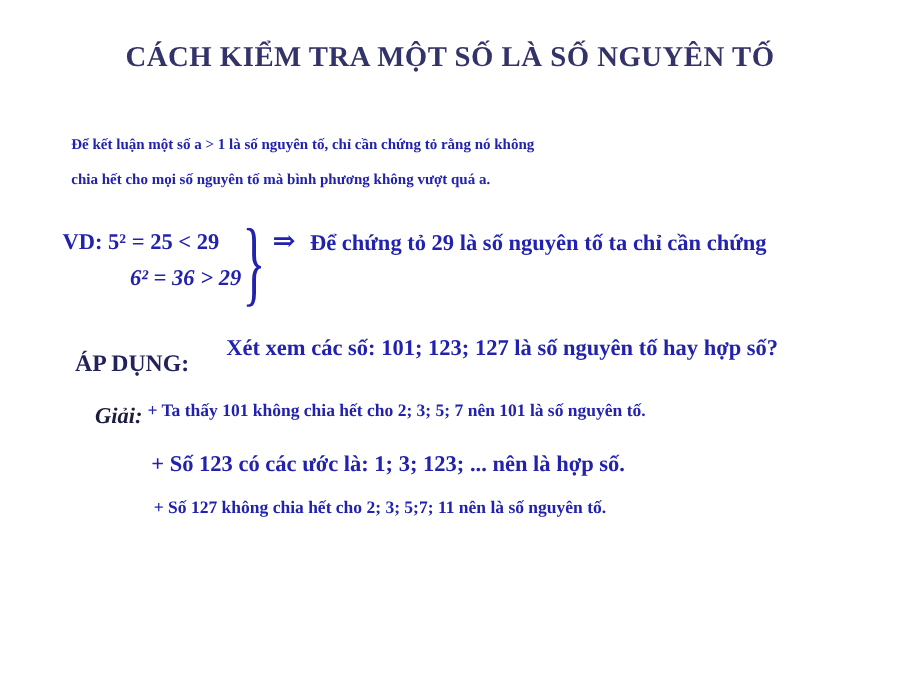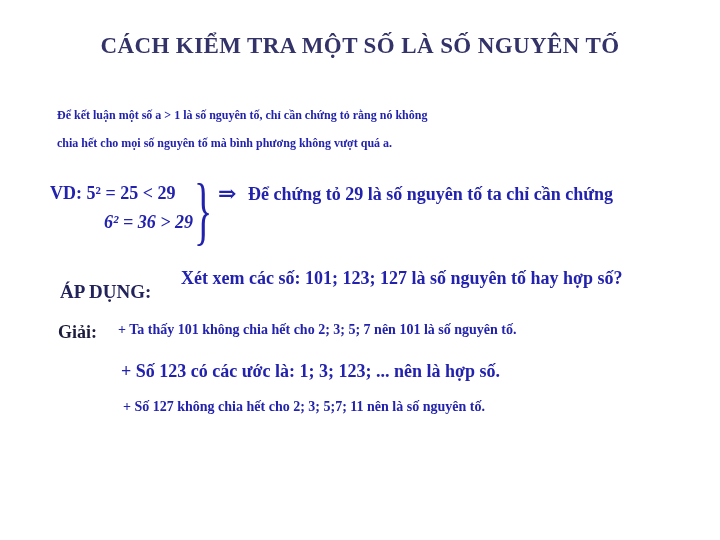--- a/index.html
+++ b/index.html
@@ -34,21 +34,21 @@
     left:194px;top:172px;
     font-size:76px;font-weight:400;
     line-height:1;
     transform:scaleX(0.5);
     transform-origin:left center;
   }
   .arrow{left:218px;top:180px;font-size:22px;}
   .conclusion{left:248px;top:181px;font-size:18px;line-height:27.5px;}
   .app-label{left:60px;top:281px;font-size:19px;color:var(--application-label-color);}
   .app-question{left:181px;top:268px;font-size:18px;}
-  .sol-label{left:58px;top:322px;font-size:18px;color:var(--solution-label-color);}
+  .sol-label{left:76px;top:322px;font-size:18px;color:var(--solution-label-color);font-style:italic;}
   .sol-step-0{left:118px;top:322px;font-size:14px;}
   .sol-step-1{left:121px;top:361px;font-size:18px;text-align:center;}
   .sol-step-2{left:123px;top:399px;font-size:14px;}
 </style>
 </head>
 <body>
 
 <div class="slide">
 
   <div class="abs title">CÁCH KIỂM TRA MỘT SỐ LÀ SỐ NGUYÊN TỐ</div>

